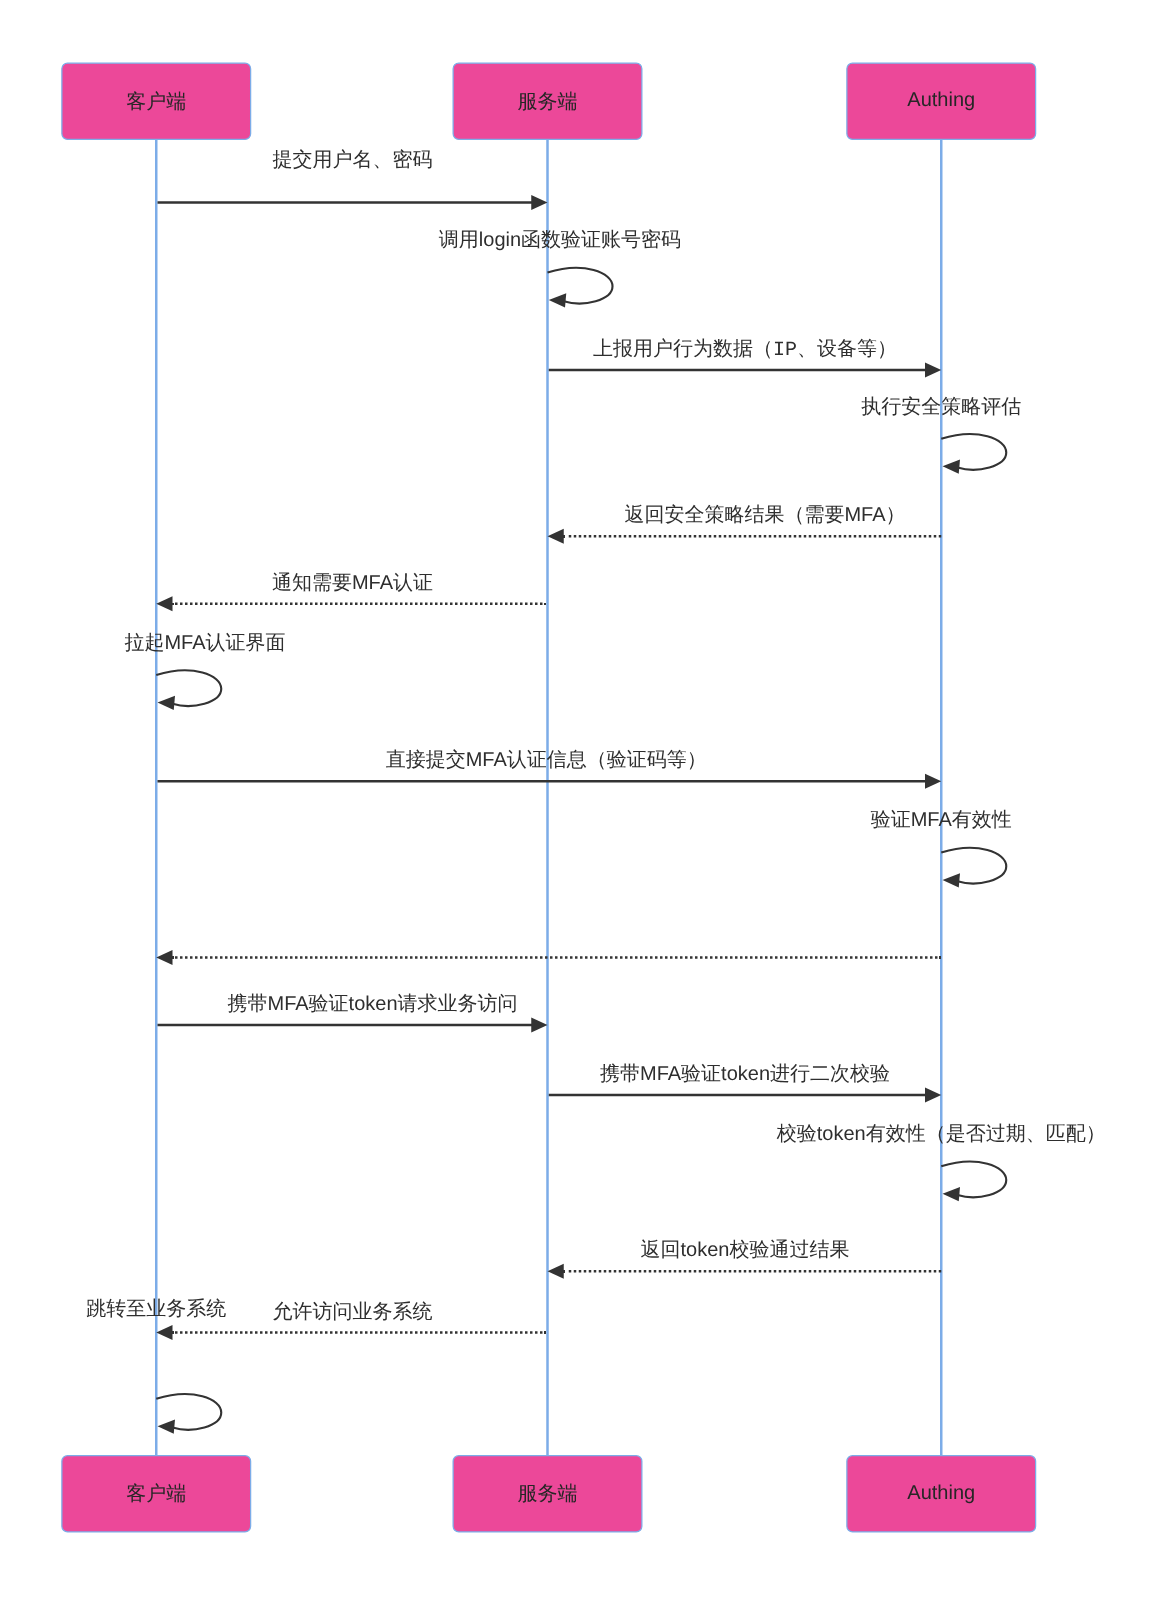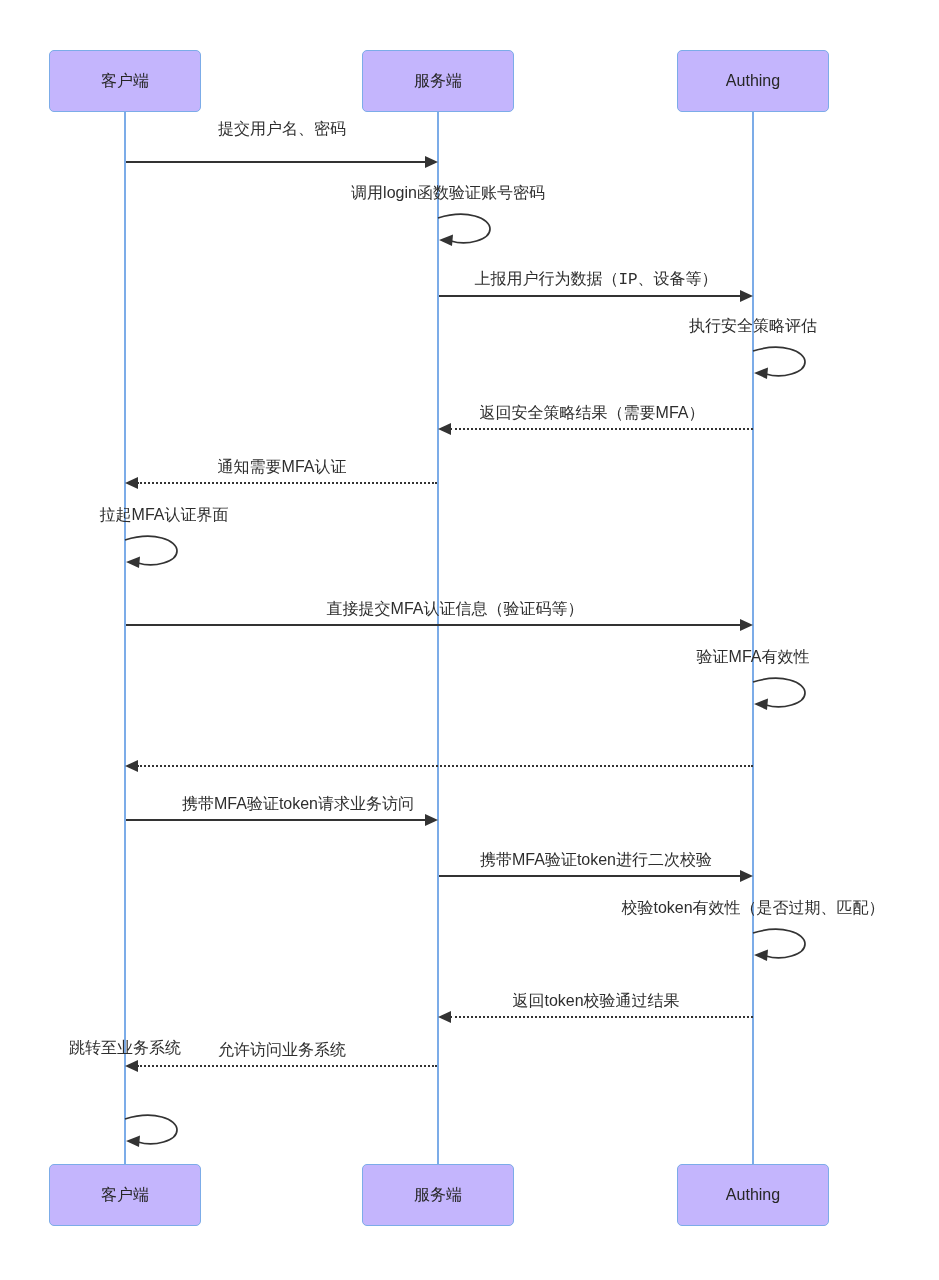--- a/index.html
+++ b/index.html
@@ -6,21 +6,21 @@
   .diagram{
     position:relative;
     width:939px;height:1280px;
     background:#ffffff;
     font-family:"Liberation Sans","DejaVu Sans",sans-serif;
     overflow:hidden;
   }
   .actor-box{
     position:absolute;
     width:152px;height:62px;
-    background:#c4b5fd;
+    background:#ec4899;
     border:1.5px solid #7cace8;
     border-radius:5px;
     box-sizing:border-box;
     display:flex;align-items:center;justify-content:center;
     font-size:16px;color:#262626;
   }
   .lifeline{
     position:absolute;
     width:2px;top:112px;height:1052px;
     background:#7cace8;
@@ -81,35 +81,35 @@
   <span class="msg-label" style="left:596px;top:271px;font-family:Liberation Mono, monospace;">上报用户行为数据（IP、设备等）</span>
   <div class="line" style="left:439px;top:295px;width:302px;"></div>
   <div class="head right" style="left:740px;top:290px;"></div>
 
   <span class="msg-label" style="left:753px;top:317px;">执行安全策略评估</span>
   <svg class="selfloop" style="left:752px;top:345px;" viewBox="0 0 58 36">
     <path d="M 1 6 C 30 -3 53 6 53 17 C 53 28 30 34 14 29" fill="none" stroke="#333333" stroke-width="1.7"></path>
     <polygon points="2,28 16,22.5 15,34" fill="#333333"></polygon>
   </svg>
 
-  <span class="msg-label" style="left:592px;top:404px;">返回安全策略结果（需要MFA）</span>
+  <span class="msg-label" style="left:612px;top:404px;">返回安全策略结果（需要MFA）</span>
   <div class="line dashed" style="left:450px;top:428px;width:303px;"></div>
   <div class="head left" style="left:438px;top:423px;"></div>
 
   <span class="msg-label" style="left:282px;top:458px;">通知需要MFA认证</span>
   <div class="line dashed" style="left:137px;top:482px;width:300px;"></div>
   <div class="head left" style="left:125px;top:477px;"></div>
 
   <span class="msg-label" style="left:125px;top:506px;margin-left:39px;">拉起MFA认证界面</span>
   <svg class="selfloop" style="left:124px;top:534px;" viewBox="0 0 58 36">
     <path d="M 1 6 C 30 -3 53 6 53 17 C 53 28 30 34 14 29" fill="none" stroke="#333333" stroke-width="1.7"></path>
     <polygon points="2,28 16,22.5 15,34" fill="#333333"></polygon>
   </svg>
 
-  <span class="msg-label" style="left:455px;top:600px;">直接提交MFA认证信息（验证码等）</span>
+  <span class="msg-label" style="left:437px;top:600px;">直接提交MFA认证信息（验证码等）</span>
   <div class="line" style="left:126px;top:624px;width:615px;"></div>
   <div class="head right" style="left:740px;top:619px;"></div>
 
   <span class="msg-label" style="left:753px;top:648px;">验证MFA有效性</span>
   <svg class="selfloop" style="left:752px;top:676px;" viewBox="0 0 58 36">
     <path d="M 1 6 C 30 -3 53 6 53 17 C 53 28 30 34 14 29" fill="none" stroke="#333333" stroke-width="1.7"></path>
     <polygon points="2,28 16,22.5 15,34" fill="#333333"></polygon>
   </svg>
 
   <div class="line dashed" style="left:137px;top:765px;width:616px;"></div>

